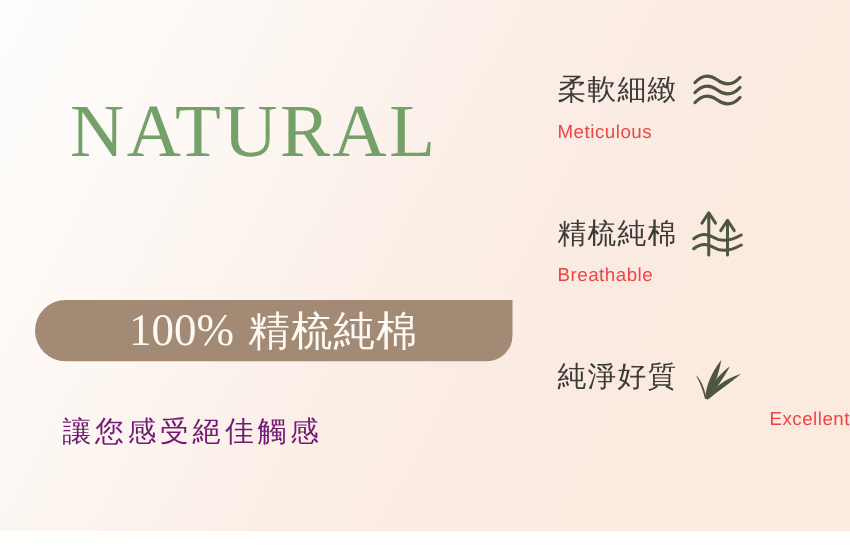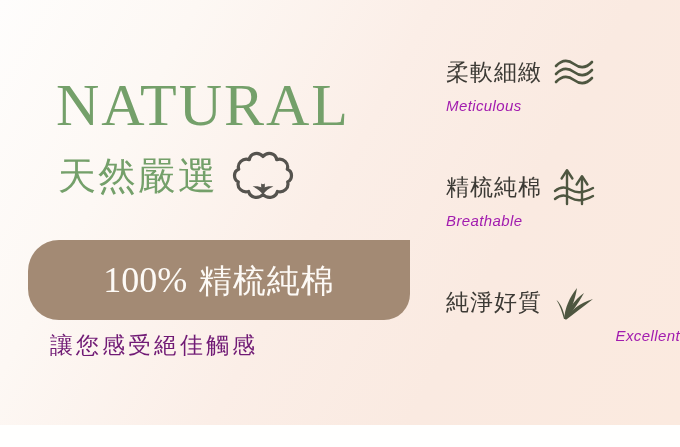--- a/index.html
+++ b/index.html
@@ -101,21 +101,21 @@
     display: block;
     flex: 0 0 auto;
   }
 
   
   .badge {
     position: absolute;
     left: 28px;
     top: 240px;
     width: 382px;
-    height: 80px;
+    height: 49px;
     background: #a38a74;
     border-radius: 31px 0 26px 31px;
     display: flex;
     align-items: center;
     justify-content: center;
   }
   .badge-text {
     font-family: "DejaVu Sans", "Liberation Sans", sans-serif;
     font-size: 33px;
     line-height: 38px;
@@ -178,66 +178,37 @@
     height: 40px;
     display: block;
     flex: 0 0 auto;
   }
   .feature-sub {
     margin-top: 4px;
     font-family: "Liberation Sans", sans-serif;
     font-size: 15px;
     line-height: 20px;
     letter-spacing: 0.4px;
-    color: #a21caf;
-    white-space: nowrap;
-    font-style: italic;
+    color: #ef4444;
+    white-space: nowrap;
   }
 </style>
 </head>
 <body>
 
 <div id="banner">
 
   <div class="bg-panel"></div>
   <div class="bg-bottom"></div>
 
   <div class="left-col">
 
 
     <div class="headline">NATURAL</div>
 
-    <div class="subhead-row">
-      <div class="subhead">天然嚴選</div>
-
-      <svg class="cotton-icon" viewBox="0 0 62 52">
-        <g fill="none" stroke="#55534e" stroke-width="3.2" stroke-linejoin="round" stroke-linecap="round">
-          <path d="M31 6.5
-                   c4.4 -5.2 12.6 -3.6 13.7 3.2
-                   c6.6 -2.2 12.4 3.3 10.6 9.6
-                   c5.4 2.1 5.6 9.9 0.4 12.6
-                   c1.6 6.2 -4.1 11.4 -10.3 9.6
-                   c-1.7 6.3 -9.6 7.9 -14.4 3.0
-                   c-4.8 4.9 -12.7 3.3 -14.4 -3.0
-                   c-6.2 1.8 -11.9 -3.4 -10.3 -9.6
-                   c-5.2 -2.7 -5.0 -10.5 0.4 -12.6
-                   c-1.8 -6.3 4.0 -11.8 10.6 -9.6
-                   C18.4 2.9 26.6 1.3 31 6.5 Z"></path>
-        </g>
-        <g fill="#55534e">
-          <path d="M31 44.5 c-2.6 -3.4 -6.0 -6.2 -10.4 -7.9
-                   c3.4 -0.7 7.0 -0.2 10.4 1.6 Z"></path>
-          <path d="M31 44.5 c2.6 -3.4 6.0 -6.2 10.4 -7.9
-                   c-3.4 -0.7 -7.0 -0.2 -10.4 1.6 Z"></path>
-          <path d="M31 44.8 c-1.5 -3.9 -2.1 -7.6 -1.8 -11.2
-                   c1.2 0.9 2.4 0.9 3.6 0
-                   c0.3 3.6 -0.3 7.3 -1.8 11.2 Z"></path>
-        </g>
-      </svg>
-    </div>
 
     <div class="badge">
       <span class="badge-text"><span class="badge-pct">100%</span>&nbsp;<span>精梳純棉</span></span>
     </div>
 
     <div class="tagline">讓您感受絕佳觸感</div>
   </div>
 
   <div class="features">
 

